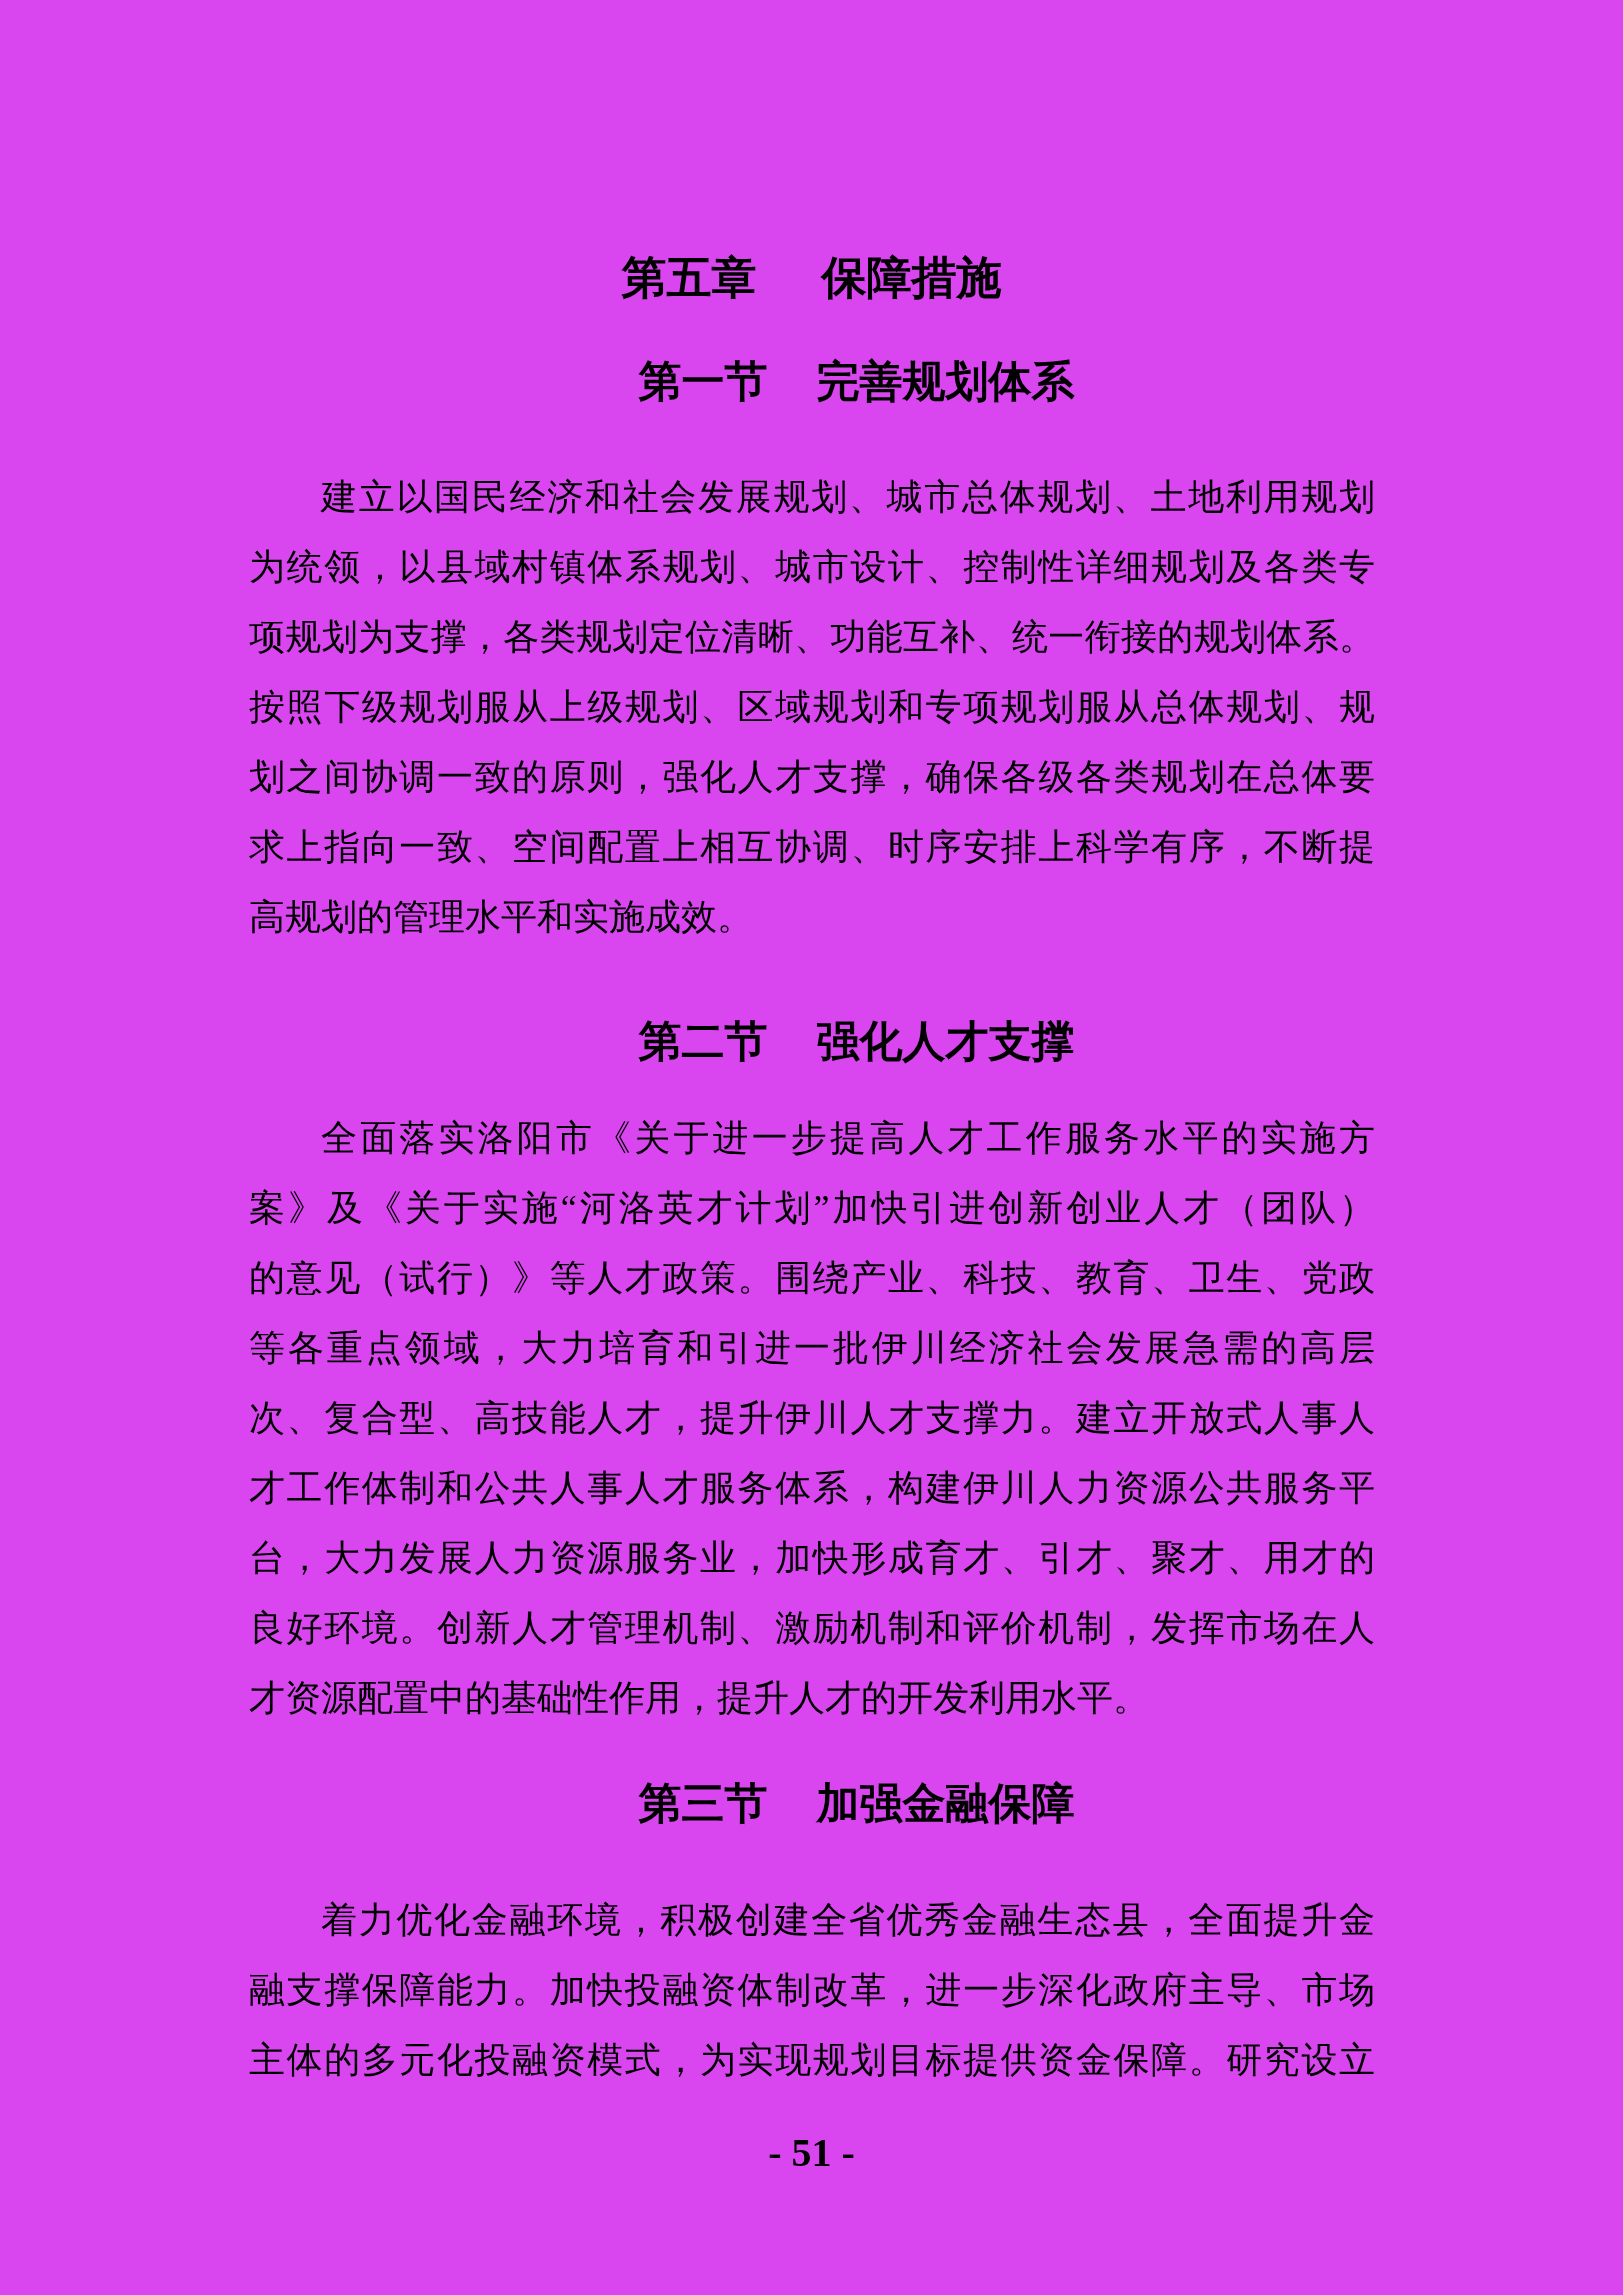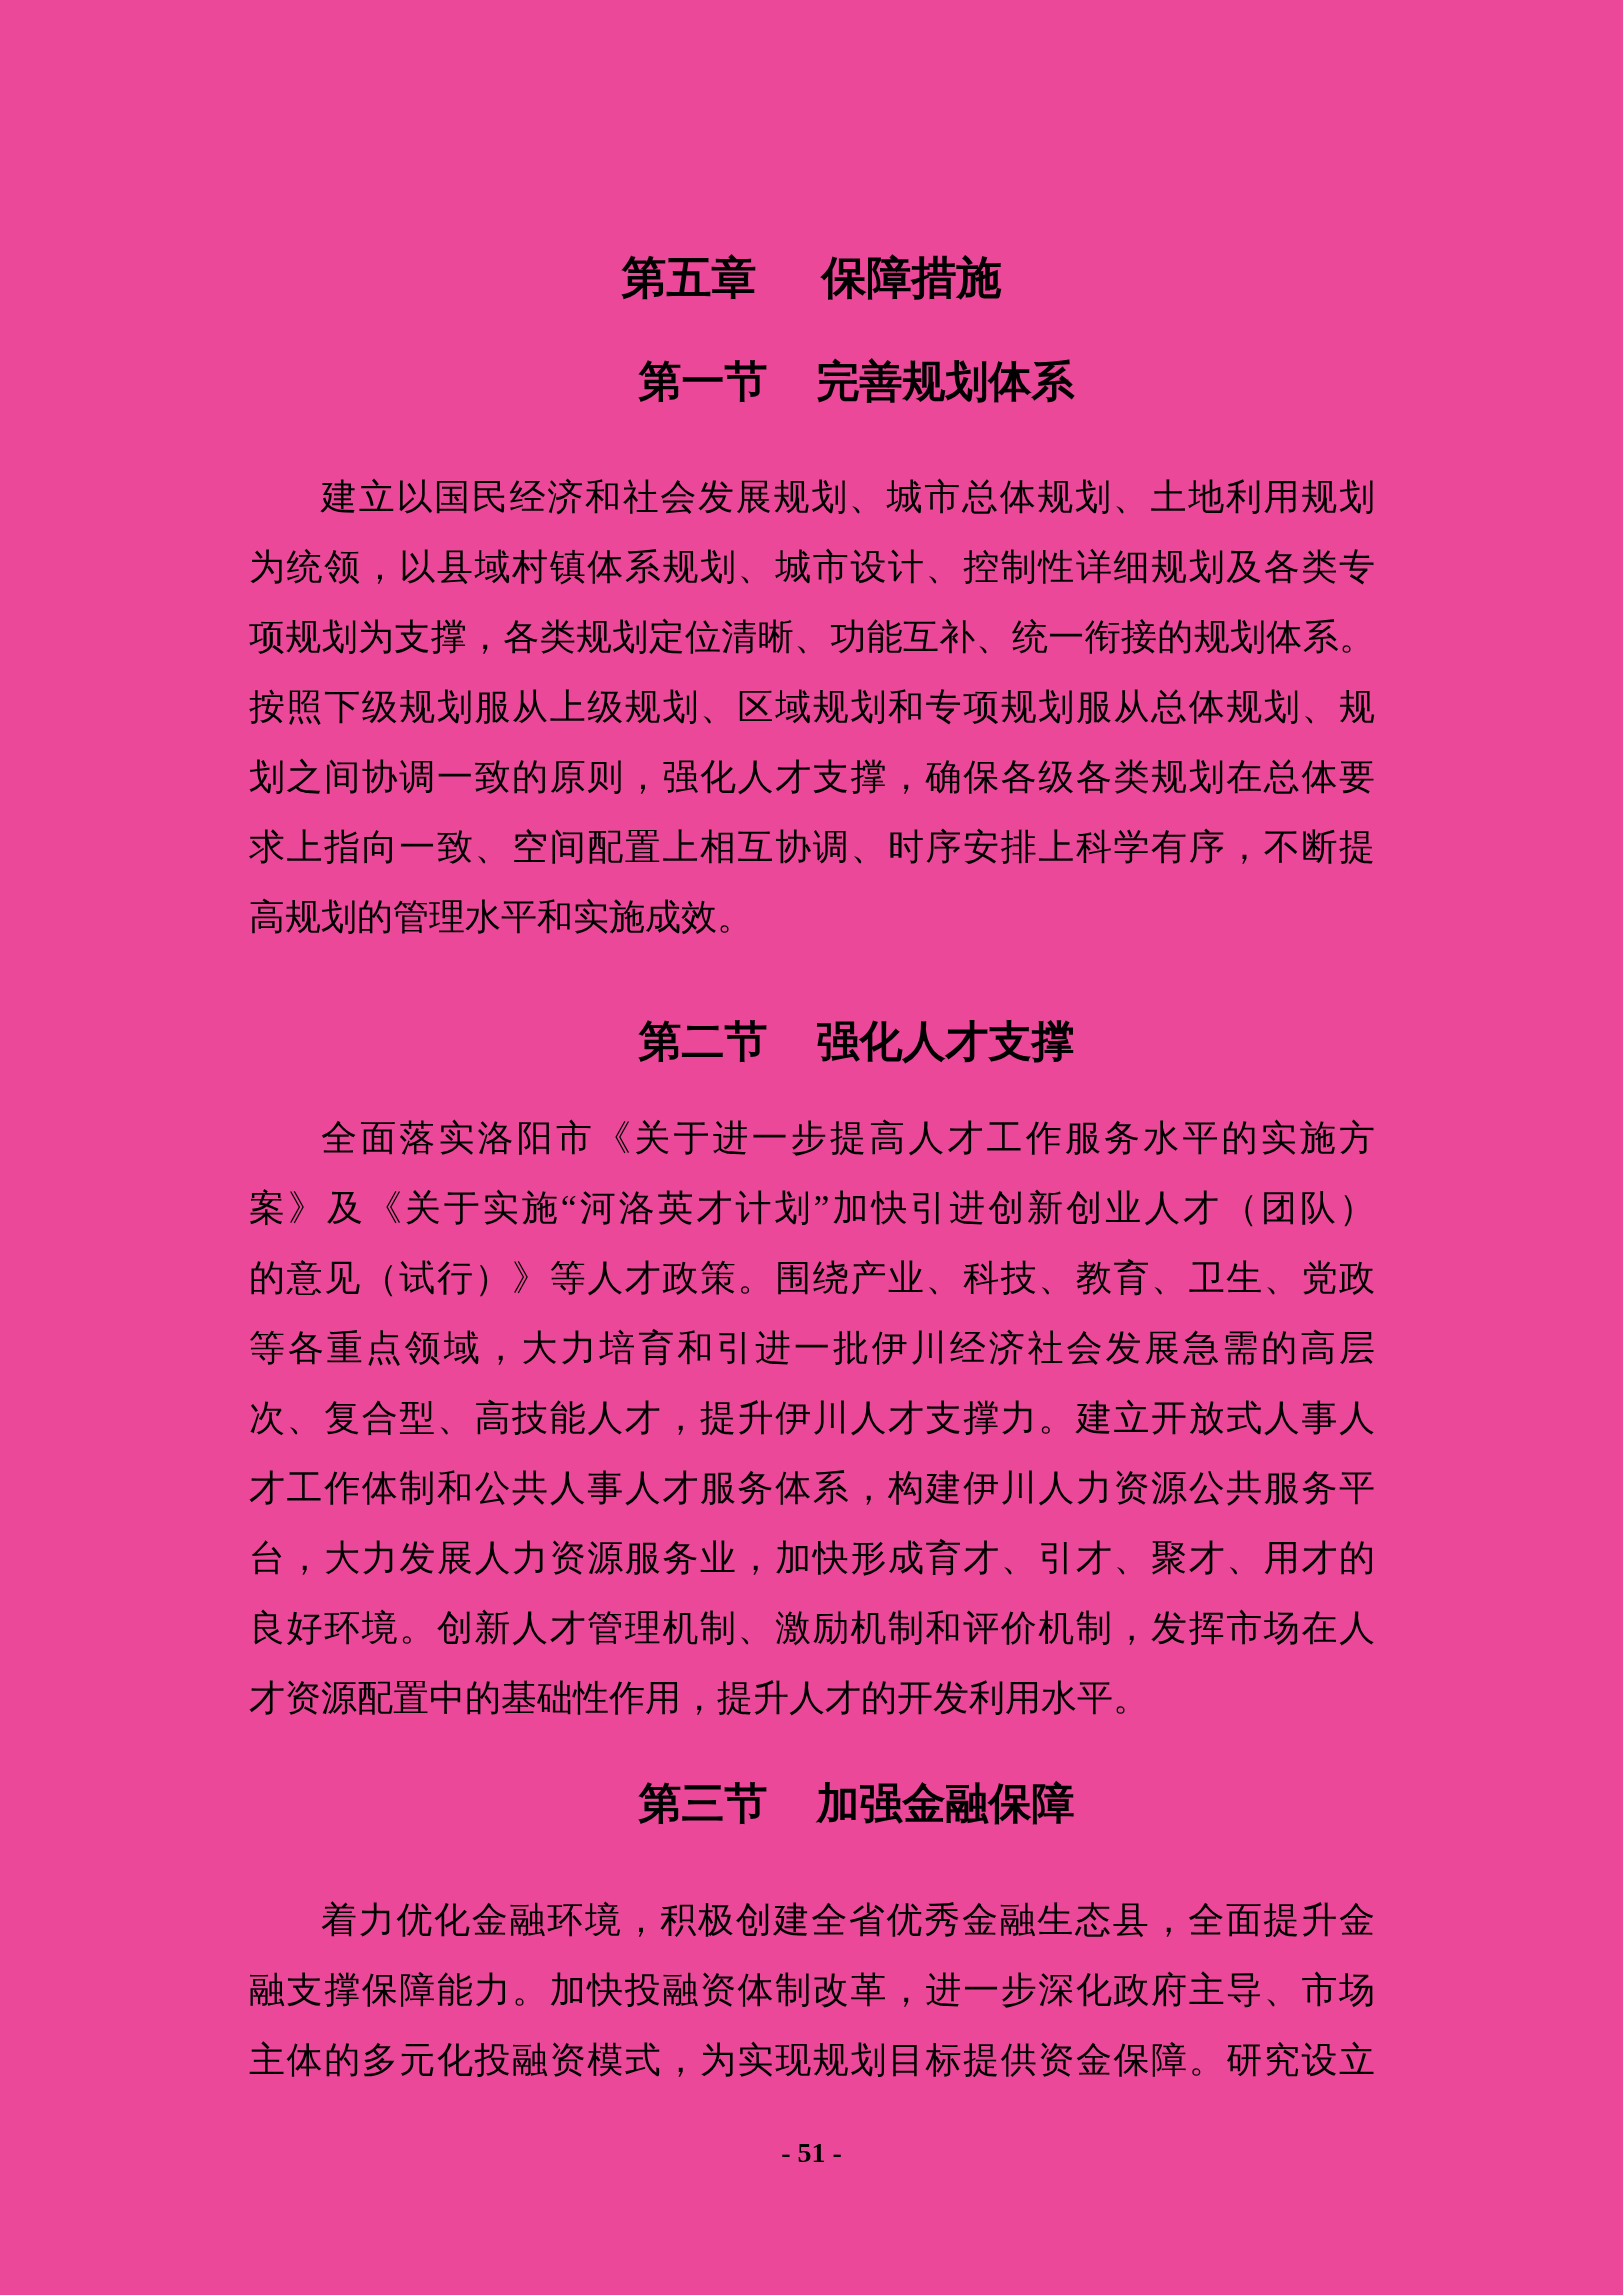--- a/index.html
+++ b/index.html
@@ -7,21 +7,21 @@
     width: 1623px;
     height: 2295px;
     position: relative;
     background: #ffffff;
     color: #000000;
     font-family: "Liberation Serif", serif;
   }
   .page {
     position: absolute;
     inset: 0;
-    background: #ec4899;
+    background: #d946ef;
   }
   
   .heading {
     position: absolute;
     left: 0;
     width: 1623px;
     text-align: center;
     font-family: "Liberation Sans", sans-serif;
     font-weight: bold;
     white-space: nowrap;
@@ -69,21 +69,21 @@
 
   
   .pagenum {
     position: absolute;
     top: 2133px;
     left: 0;
     width: 1623px;
     text-align: center;
     font-family: "Liberation Serif", serif;
     font-weight: bold;
-    font-size: 28px;
+    font-size: 40px;
     line-height: 40px;
     color: #000000;
   }
 </style>
 </head>
 <body>
 
 <div class="page">
 
   <div class="heading chapter">

